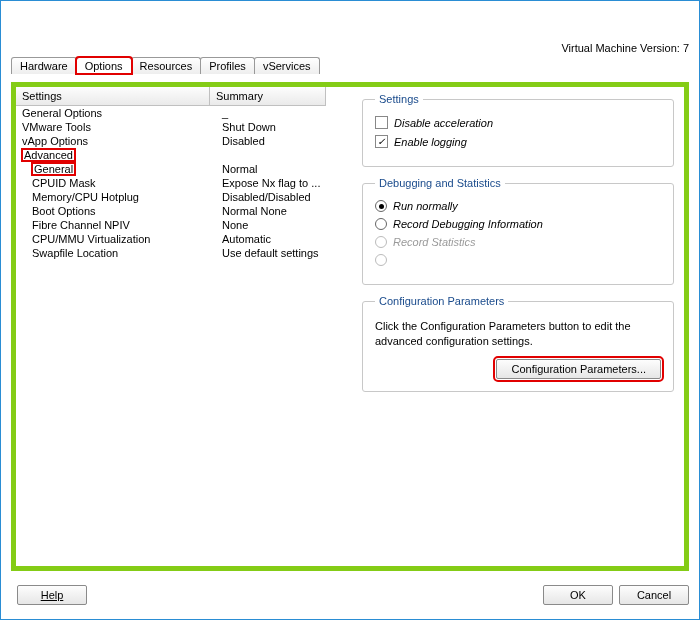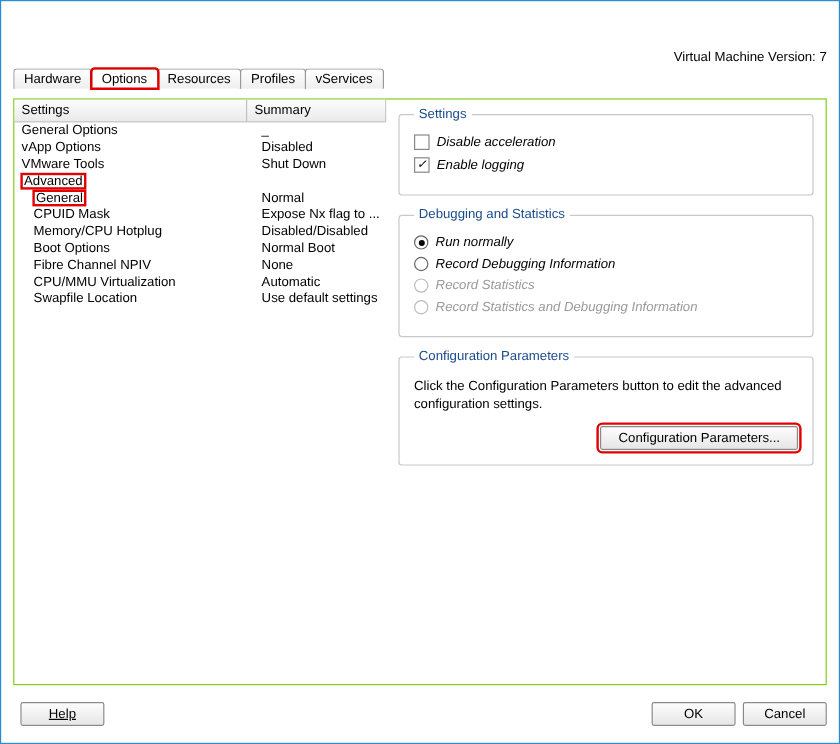--- a/index.html
+++ b/index.html
@@ -15,21 +15,21 @@
 
 .content { position:absolute; top:28px; left:0; right:0; bottom:0; padding:8px 10px 10px 10px; }
 
 .tabsrow { display:flex; align-items:center; height:22px; }
 .tabs { display:flex; }
 .tab { border:1px solid #999; border-bottom:none; padding:2px 8px; background:linear-gradient(#fff,#eee); border-radius:3px 3px 0 0; margin-right:-1px; cursor:default; position:relative;margin-top:34px; }
 .tab.active { background:#fff; z-index:2; }
 .tab.hl { outline:2px solid #e10000; outline-offset:-1px; }
 .version { margin-left:auto; }
 
-.main { border:1px solid #84cc16; background:#fff; position:absolute; top:53px; left:10px; right:10px; bottom:48px; display:flex; }
+.main { border:5px solid #84cc16; background:#fff; position:absolute; top:53px; left:10px; right:10px; bottom:48px; display:flex;gap:26px; }
 
 .leftpanel { width:310px; border-right:none; padding:0; overflow:hidden; }
 .listheader { display:flex; border-bottom:1px solid #c0c0c0; background:linear-gradient(#fdfdfd,#eaeaea); }
 .listheader div { padding:3px 6px; border-right:1px solid #c0c0c0; }
 .listbody { padding:0; }
 .row { display:flex; padding:1px 0; }
 .col1 { width:200px; padding-left:6px; }
 .col2 { flex:1; padding-left:6px; }
 .indent1 { padding-left:16px; }
 .hlcell { display:inline-block; outline:2px solid #e10000; outline-offset:-1px; padding:0 2px; }
@@ -77,46 +77,46 @@
         <div class="listheader">
           <div style="width:194px">Settings</div>
           <div style="flex:1">Summary</div>
         </div>
         <div class="listbody">
           <div class="row">
             <div class="col1">General Options</div>
             <div class="col2">_</div>
           </div>
           <div class="row">
+            <div class="col1">VMware Tools</div>
+            <div class="col2">Shut Down</div>
+          </div>
+          <div class="row">
             <div class="col1">vApp Options</div>
             <div class="col2">Disabled</div>
-          </div>
-          <div class="row">
-            <div class="col1">VMware Tools</div>
-            <div class="col2">Shut Down</div>
           </div>
           <div class="row">
             <div class="col1"><span class="hlcell">Advanced</span></div>
             <div class="col2"></div>
           </div>
           <div class="row">
             <div class="col1 indent1"><span class="hlcell">General</span></div>
             <div class="col2">Normal</div>
           </div>
           <div class="row">
             <div class="col1 indent1">CPUID Mask</div>
             <div class="col2">Expose Nx flag to ...</div>
           </div>
           <div class="row">
             <div class="col1 indent1">Memory/CPU Hotplug</div>
             <div class="col2">Disabled/Disabled</div>
           </div>
           <div class="row">
             <div class="col1 indent1">Boot Options</div>
-            <div class="col2">Normal Boot</div>
+            <div class="col2">Normal None</div>
           </div>
           <div class="row">
             <div class="col1 indent1">Fibre Channel NPIV</div>
             <div class="col2">None</div>
           </div>
           <div class="row">
             <div class="col1 indent1">CPU/MMU Virtualization</div>
             <div class="col2">Automatic</div>
           </div>
           <div class="row">
@@ -148,21 +148,20 @@
           <div class="ctrl">
             <span class="fakeradio"></span>
             <span>Record Debugging Information</span>
           </div>
           <div class="ctrl disabled">
             <span class="fakeradio disabled"></span>
             <span>Record Statistics</span>
           </div>
           <div class="ctrl disabled">
             <span class="fakeradio disabled"></span>
-            <span>Record Statistics and Debugging Information</span>
           </div>
         </fieldset>
 
         <fieldset>
           <legend>Configuration Parameters</legend>
           <div class="confighelp">Click the Configuration Parameters button to edit the advanced configuration settings.</div>
           <div class="btnrow-right">
             <span class="btn hl">Configuration Parameters...</span>
           </div>
         </fieldset>

